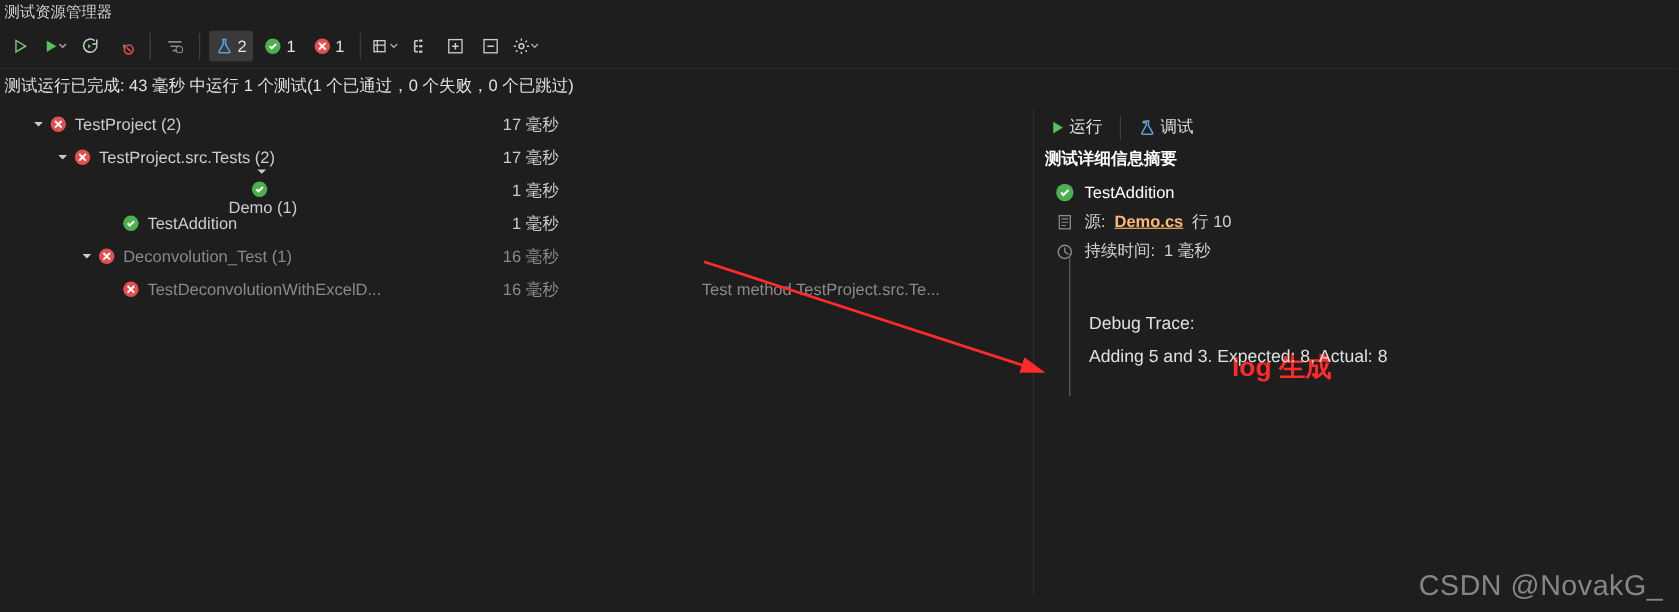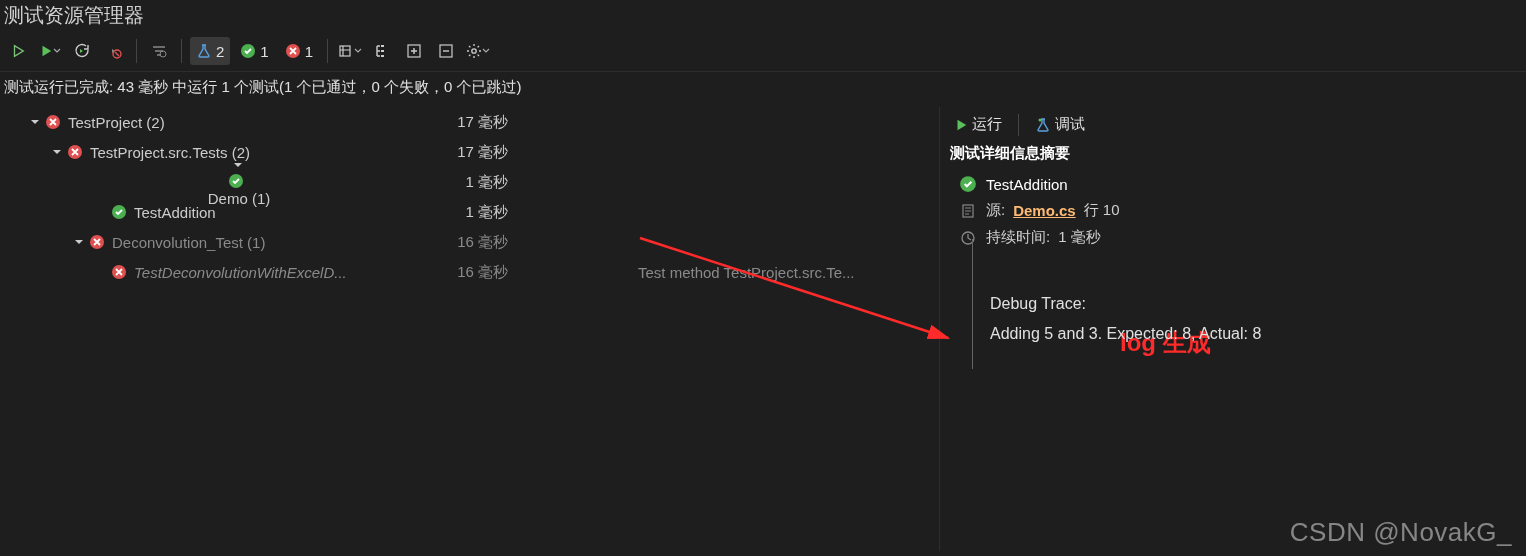--- a/index.html
+++ b/index.html
@@ -8,21 +8,21 @@
     background: #1e1e1e;
     font-family: "Microsoft YaHei", "Segoe UI", sans-serif;
     font-size: 14px;
     color: #cccccc;
     overflow: hidden;
     position: relative;
   }
   .title-bar {
     padding: 2px 4px;
     color: #d0d0d0;
-    font-size: 20px;
+    font-size: 14px;
   }
   .toolbar {
     display: flex;
     align-items: center;
     padding: 6px 4px;
     gap: 4px;
     border-bottom: 1px solid #2d2d2d;
   }
   .tb-btn {
     display: flex;
@@ -402,21 +402,21 @@
                 <path d="M5 5l6 6M11 5l-6 6" stroke="#fff" stroke-width="1.8"></path>
               </svg>
             </span>
             <span>Deconvolution_Test (1)</span>
           </div>
           <div class="cell-dur">16 毫秒</div>
           <div class="cell-trait"></div>
           <div class="cell-err"></div>
         </div>
         <div class="row dim">
-          <div class="cell-test" style="padding-left: 74px; font-style: italic;">
+          <div class="cell-test" style="padding-left: 74px;">
             <span class="expander"></span>
             <span class="status-icon">
               <svg width="16" height="16" viewBox="0 0 16 16">
                 <circle cx="8" cy="8" r="7" fill="#e05050"></circle>
                 <path d="M5 5l6 6M11 5l-6 6" stroke="#fff" stroke-width="1.8"></path>
               </svg>
             </span>
             <span>TestDeconvolutionWithExcelD...</span>
           </div>
           <div class="cell-dur">16 毫秒</div>

